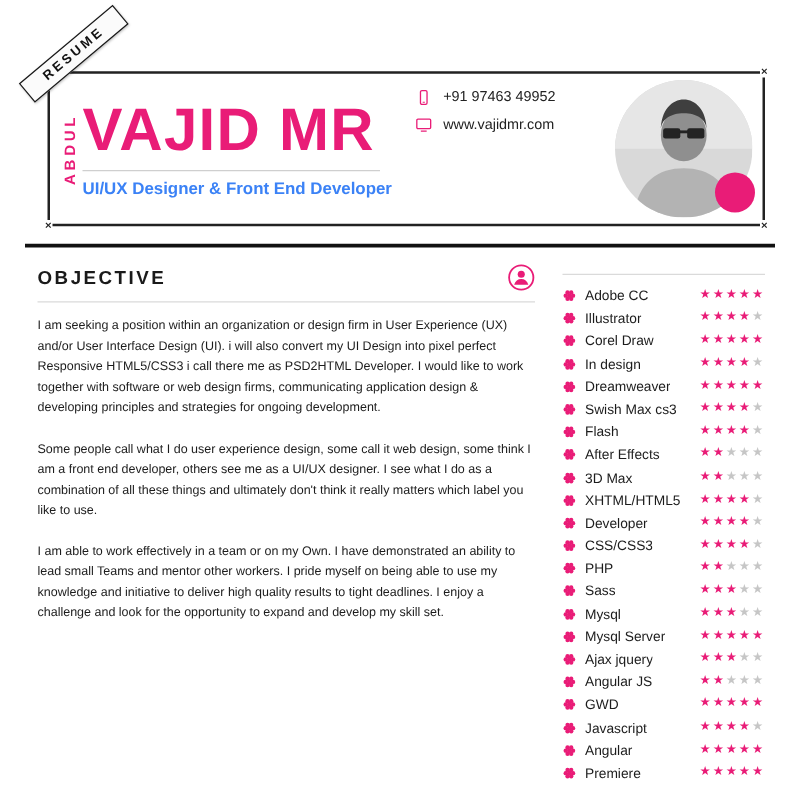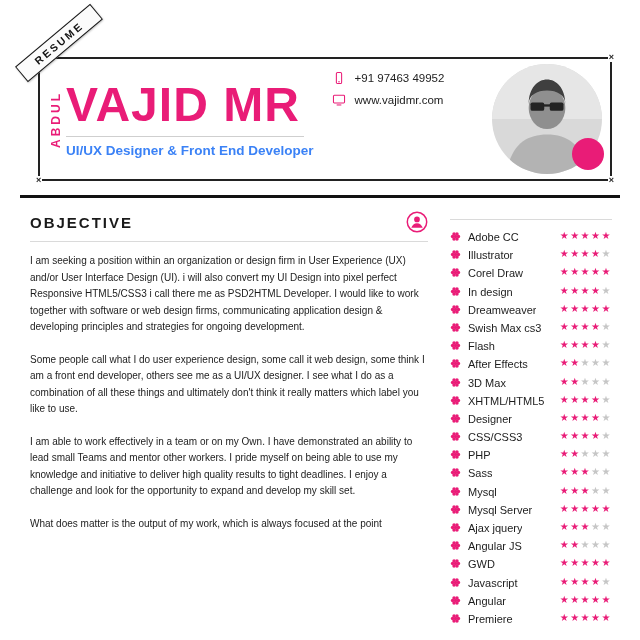--- a/index.html
+++ b/index.html
@@ -137,21 +137,20 @@
           <circle cx="12" cy="12" r="10.6" fill="none" class="accent-stroke" stroke-width="1.6"></circle>
           <circle cx="12" cy="9.2" r="3.1" class="accent-fill"></circle>
           <path d="M5.8 18.4c1-3.4 3.2-5.1 6.2-5.1s5.2 1.7 6.2 5.1z" class="accent-fill"></path>
         </svg>
       </div>
       <div class="head-rule"></div>
       <div id="objective-paragraphs">
           <p class="para">I am seeking a position within an organization or design firm in User Experience (UX) and/or User Interface Design (UI). i will also convert my UI Design into pixel perfect Responsive HTML5/CSS3 i call there me as PSD2HTML Developer. I would like to work together with software or web design firms, communicating application design &amp; developing principles and strategies for ongoing development.</p>
           <p class="para">Some people call what I do user experience design, some call it web design, some think I am a front end developer, others see me as a UI/UX designer. I see what I do as a combination of all these things and ultimately don't think it really matters which label you like to use.</p>
           <p class="para">I am able to work effectively in a team or on my Own. I have demonstrated an ability to lead small Teams and mentor other workers. I pride myself on being able to use my knowledge and initiative to deliver high quality results to tight deadlines. I enjoy a challenge and look for the opportunity to expand and develop my skill set.</p>
-          <p class="para">What does matter is the output of my work, which is always focused at the point</p>
         </div>
     </div>
 
     <div class="col-right">
       <div class="head-rule"></div>
       <div id="skills-list">
           <div class="skill-row">
             <span class="skill-bullet">
               <svg viewBox="0 0 12 12">
                 <g class="accent-fill">
@@ -328,21 +327,21 @@
                   <circle cx="9.2" cy="6" r="1.9"></circle>
                   <circle cx="7.6" cy="8.77" r="1.9"></circle>
                   <circle cx="4.4" cy="8.77" r="1.9"></circle>
                   <circle cx="2.8" cy="6" r="1.9"></circle>
                   <circle cx="4.4" cy="3.23" r="1.9"></circle>
                   <circle cx="7.6" cy="3.23" r="1.9"></circle>
                   <circle cx="6" cy="6" r="2"></circle>
                 </g>
               </svg>
             </span>
-            <span class="skill-name">Designer</span>
+            <span class="skill-name">Developer</span>
             <span class="skill-stars"><span class="star filled">★</span><span class="star filled">★</span><span class="star filled">★</span><span class="star filled">★</span><span class="star empty">★</span></span>
           </div>
           <div class="skill-row">
             <span class="skill-bullet">
               <svg viewBox="0 0 12 12">
                 <g class="accent-fill">
                   <circle cx="9.2" cy="6" r="1.9"></circle>
                   <circle cx="7.6" cy="8.77" r="1.9"></circle>
                   <circle cx="4.4" cy="8.77" r="1.9"></circle>
                   <circle cx="2.8" cy="6" r="1.9"></circle>

